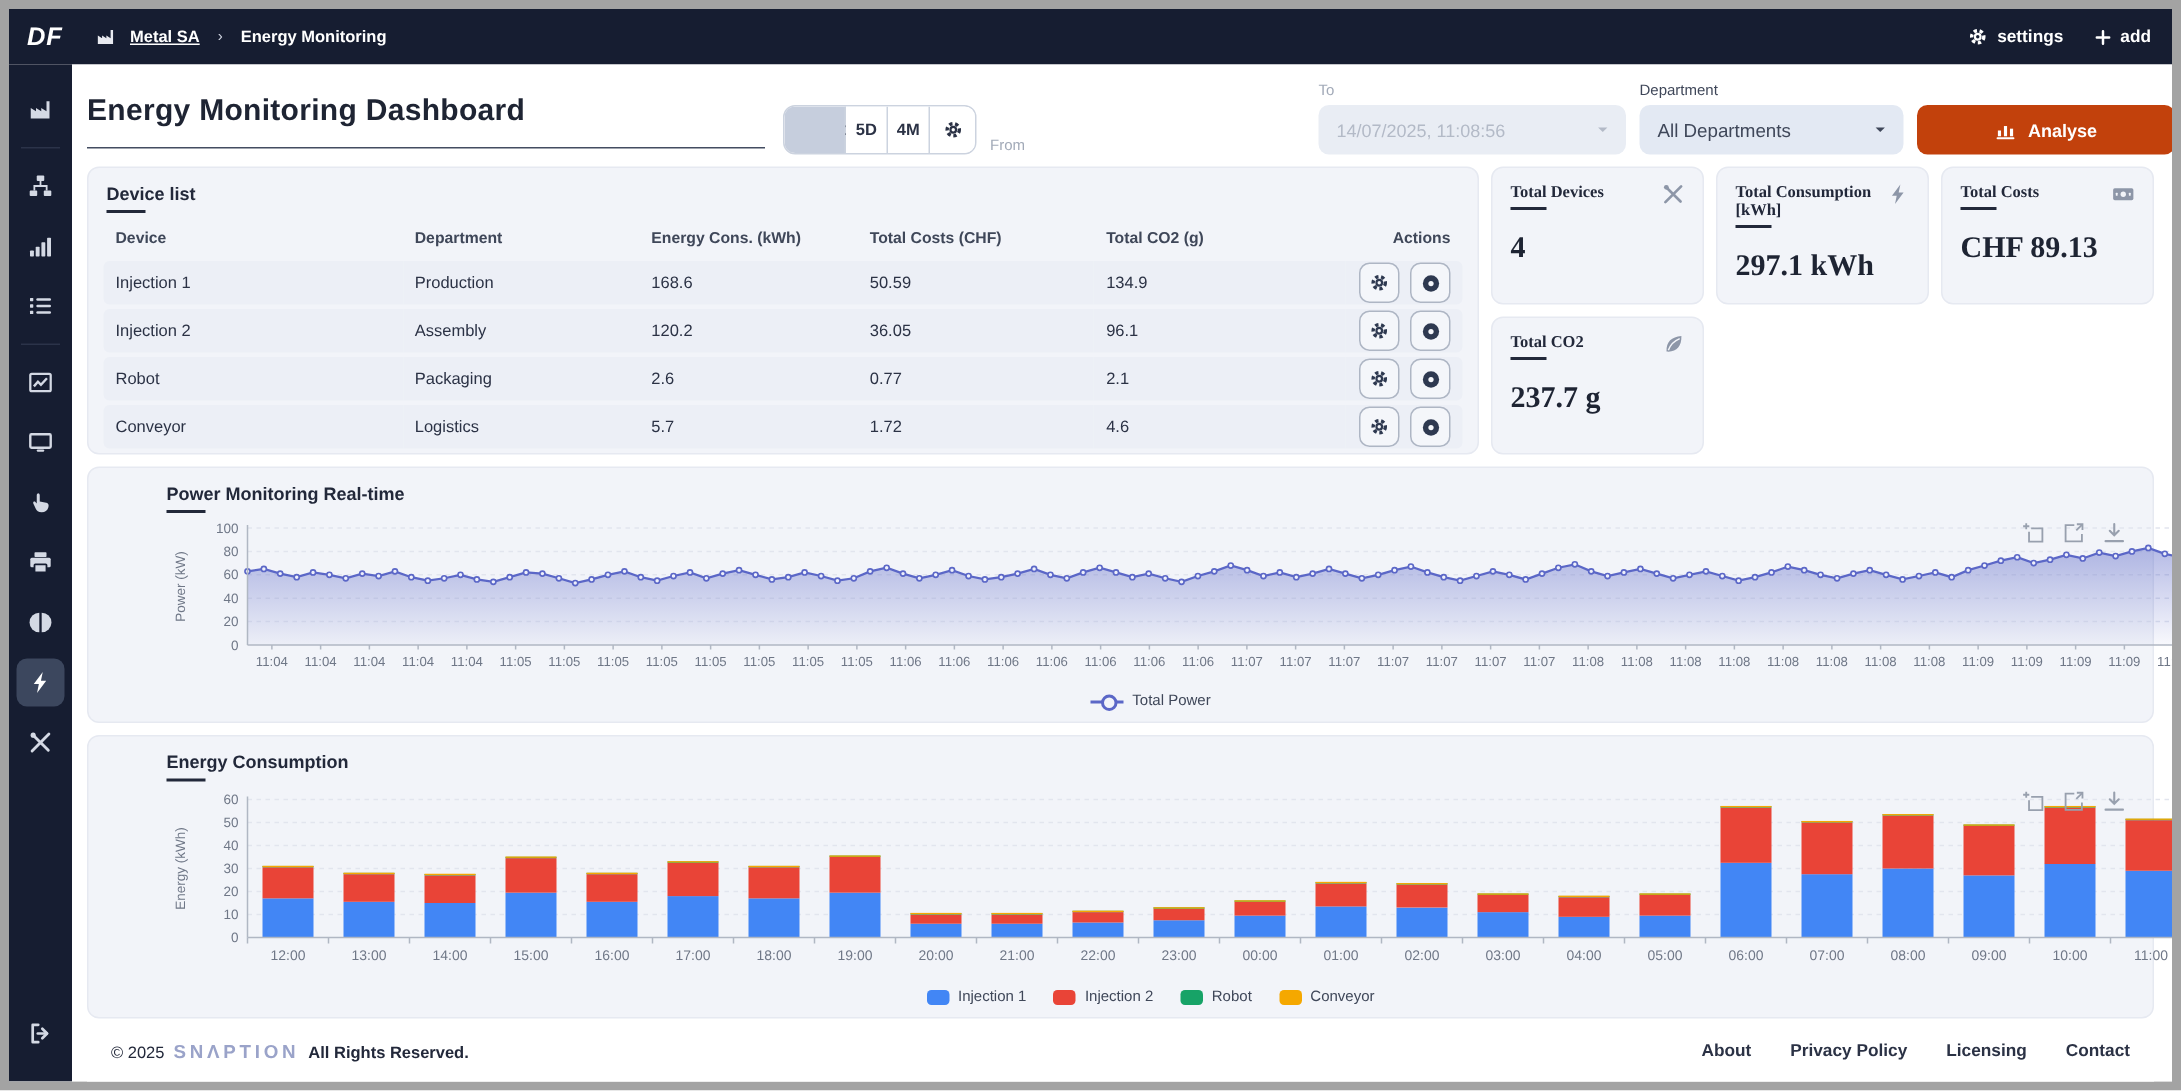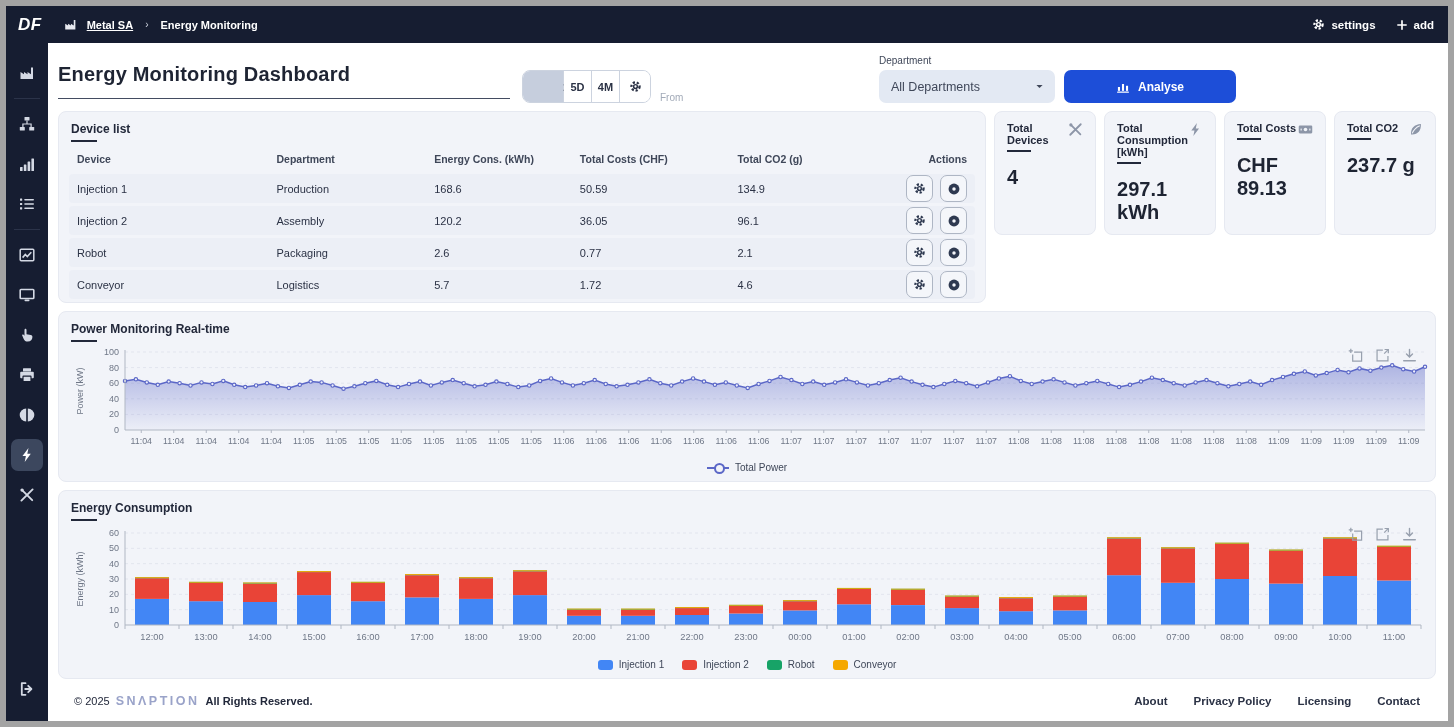--- a/index.html
+++ b/index.html
@@ -44,21 +44,21 @@
   .range-gear { width:30px; display:flex; align-items:center; justify-content:center;
                 color:#2b3245; background:#fff; border:none; cursor:pointer; }
   .field { display:flex; flex-direction:column; gap:4px; }
   .field-label { font-size:10px; color:#a2aab8; }
   .field-label.dark { color:#3f4759; }
   .field-box { height:33px; background:#e9edf4; border-radius:7px; display:flex; align-items:center;
                padding:0 10px 0 12px; font-size:12px; color:#b3bac7; cursor:pointer; }
   .field-box .chev { margin-left:auto; color:#b3bac7; display:flex; }
   .field-box.select { background:#e3e9f3; color:#3f4759; font-size:12.5px; }
   .field-box.select .chev { color:#3f4759; }
-  .analyse-btn { height:33px; width:172px; background:#1d4ed8; color:#fff; border:none; border-radius:7px;
+  .analyse-btn { height:33px; width:172px; background:#c2410c; color:#fff; border:none; border-radius:7px;
                  font-size:12px; font-weight:bold; display:flex; align-items:center; justify-content:center;
                  gap:8px; cursor:pointer; align-self:flex-end; font-family:inherit; }
 
   .content { padding:0 12px 0 10px; flex:1; display:flex; flex-direction:column; }
   .row1 { display:flex; gap:8px; height:192px; }
 
   .panel { background:#f2f4f9; border:1px solid #e6e9f1; border-radius:8px; position:relative; }
   .panel-title { font-size:12px; font-weight:bold; color:#22283a; padding:10px 12px 0; }
   .panel-title::after { content:""; display:block; width:26px; height:2px; background:#22283a; margin-top:4px; }
 
@@ -68,30 +68,30 @@
   .device-panel thead th { font-size:10.5px; font-weight:600; color:#3f4759; text-align:left;
                            padding:8px 8px 6px; }
   .device-panel tbody td { background:#eceff6; font-size:11px; color:#2b3245; padding:0 8px; height:29px; }
   .device-panel tbody td:first-child { border-radius:4px 0 0 4px; }
   .device-panel tbody td:last-child { border-radius:0 4px 4px 0; }
   .actions-cell { display:flex; gap:7px; justify-content:flex-end; align-items:center; height:29px; }
   .icon-btn { width:27px; height:27px; border:1px solid #aeb6c4; border-radius:7px; background:#f4f6fa;
               display:flex; align-items:center; justify-content:center; color:#2e3950; cursor:pointer; }
 
   
-  .stats-grid { flex:1; display:grid; grid-template-columns:1fr 1fr 1fr 1fr; grid-template-rows:1fr 1fr; gap:8px; }
+  .stats-grid { flex:1; display:grid; grid-template-columns:1fr 1fr 1fr; grid-template-rows:1fr 1fr; gap:8px;font-family:Liberation Serif, serif; }
   .stat-card { background:#f2f4f9; border:1px solid #e6e9f1; border-radius:8px; padding:10px 12px; }
   .stat-head { display:flex; align-items:flex-start; justify-content:space-between; }
   .stat-title { font-size:11px; font-weight:bold; color:#22283a; }
   .stat-title::after { content:""; display:block; width:24px; height:2px; background:#22283a; margin-top:4px; }
   .stat-icon { color:#8d96a8; }
   .stat-value { font-size:20px; font-weight:600; color:#1e2433; margin-top:14px; }
 
   
-  .chart-panel { margin-top:8px; }
+  .chart-panel { margin-top:8px;padding-left:40px; }
   .chart-body { padding:4px 10px 2px; }
   .chart-tools { position:absolute; top:36px; right:18px; display:flex; gap:12px; color:#98a0ae; z-index:2; }
   .chart-tools span { cursor:pointer; display:flex; }
   .legend-row { display:flex; justify-content:center; align-items:center; gap:18px; padding:2px 0 8px; }
   .legend-item { display:flex; align-items:center; gap:6px; font-size:10px; color:#3f4759; cursor:pointer; }
   .legend-swatch { width:15px; height:10px; border-radius:3px; }
   .legend-line { width:22px; height:2px; background:#5b67c7; position:relative; }
   .legend-line::after { content:""; position:absolute; left:7px; top:-3.5px; width:7px; height:7px;
                         border:2px solid #5b67c7; border-radius:50%; background:#f2f4f9; }
 
@@ -267,20 +267,31 @@
                 <span style="display: flex;">
                   <svg width="13" height="13" viewBox="0 0 16 16">
                     <circle cx="8" cy="8" r="5" fill="none" stroke="currentColor" stroke-width="2.8" stroke-dasharray="2.7 2.2"></circle>
                     <circle cx="8" cy="8" r="2.3" fill="none" stroke="currentColor" stroke-width="1.8"></circle>
                   </svg>
                 </span>
               </button>
             </div>
           <div class="field" style="width:210px">
             <span class="field-label">From</span>
+          </div>
+          <div class="field" style="width:205px">
+            <span class="field-label">To</span>
+            <div class="field-box">
+              <span>14/07/2025, 11:08:56</span>
+              <span class="chev">
+                  <svg width="11" height="11" viewBox="0 0 16 16" fill="currentColor">
+                    <path d="M3.5 5.8L8 10.3l4.5-4.5z"></path>
+                  </svg>
+                </span>
+            </div>
           </div>
           <div class="field" style="width:176px">
             <span class="field-label dark">Department</span>
             <div class="field-box select">
               <span>All Departments</span>
               <span class="chev">
                   <svg width="11" height="11" viewBox="0 0 16 16" fill="currentColor">
                     <path d="M3.5 5.8L8 10.3l4.5-4.5z"></path>
                   </svg>
                 </span>

